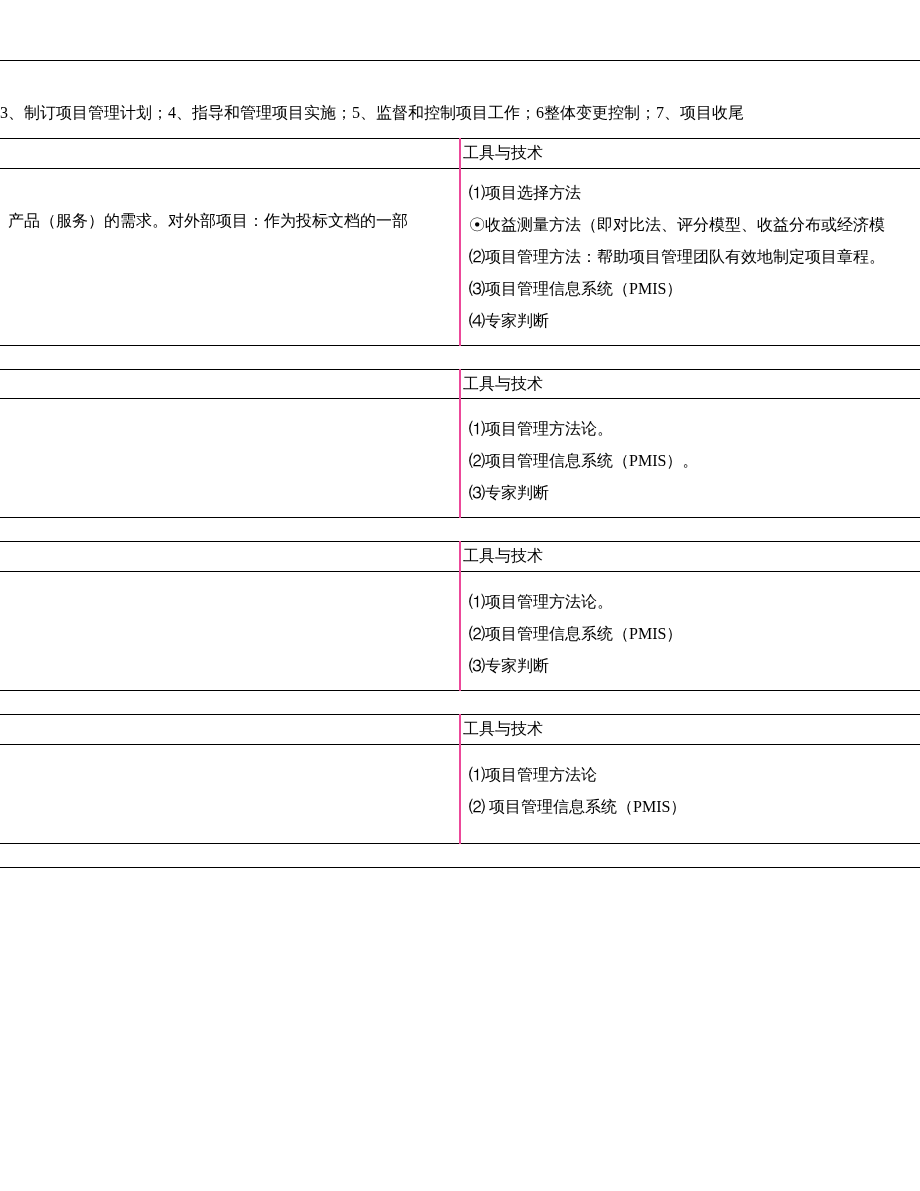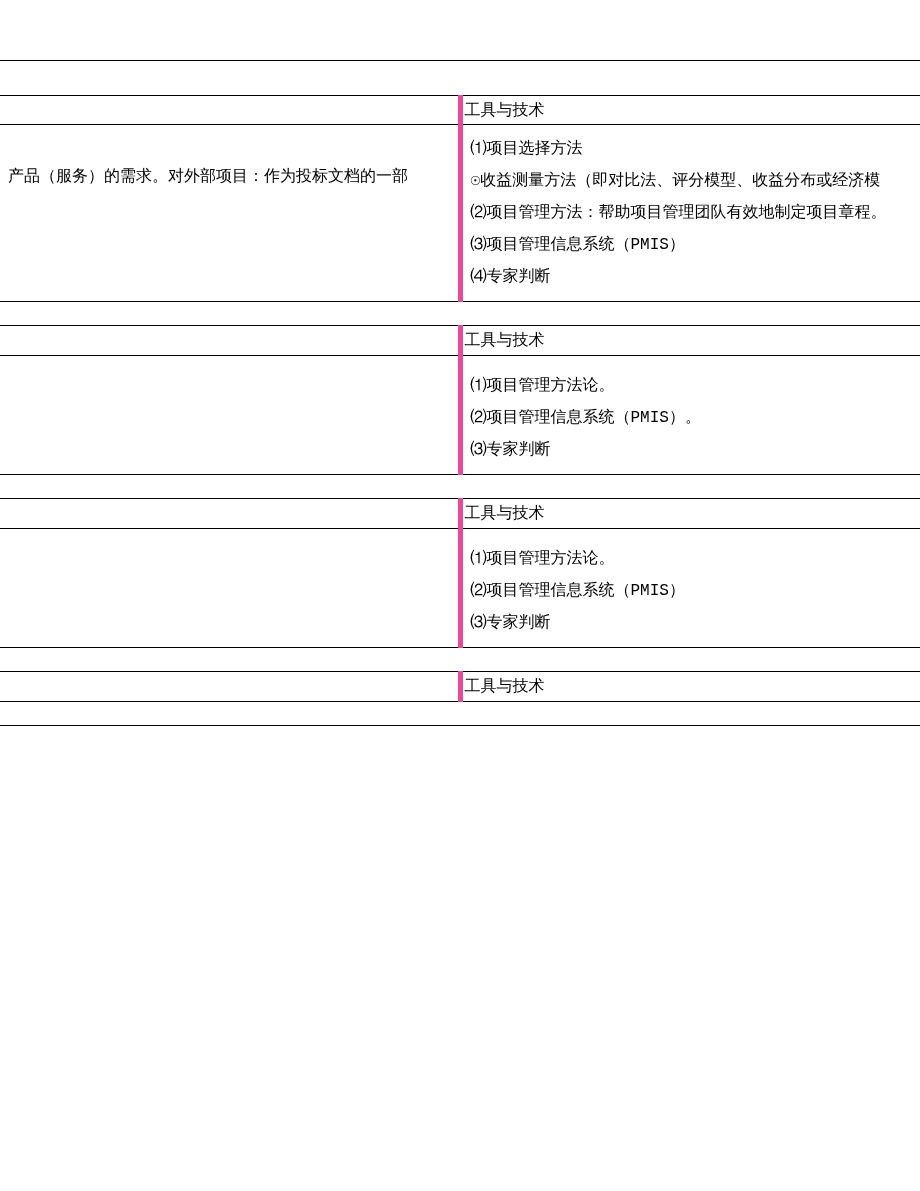--- a/index.html
+++ b/index.html
@@ -18,47 +18,50 @@
   }
   td {
     border: 1px solid #000;
     border-left: none;
     border-right: none;
     padding: 4px 2px;
     vertical-align: middle;
   }
   td.col1 {
     width: 455px;
-    border-right: 5px solid #ec4899;
+    border-right: 2px solid #ec4899;
   }
   td.col2 {
     width: 465px;
   }
   .blank-row td {
     height: 60px;
     border-top: none;
     border-bottom: 1px solid #000;
   }
   .spacer-top td { border: none; height: 35px; }
   .intro-row td { border: none; padding: 4px 0 10px 0; }
   .section-header td { padding: 0 2px; }
-  .content-row td { padding: 8px 8px; line-height: 2.0; vertical-align: top; font-family: Liberation Mono, monospace; }
+  .content-row td { padding: 8px 8px; line-height: 2.0; vertical-align: top; }
   .merged { border-right: none !important; }
   .under-row td { height: 24px; border-top: none; }
 </style>
 </head>
 <body>
 
 <table>
   <tbody>
       <tr class="blank-row">
     <td class="col1 merged" colspan="2"></td>
   </tr>
   <tr class="spacer-top">
     <td colspan="2"></td>
+  </tr>
+  <tr class="intro-row">
+    <td colspan="2">3、制订项目管理计划；4、指导和管理项目实施；5、监督和控制项目工作；6整体变更控制；7、项目收尾</td>
   </tr>
 
   <tr class="section-header">
     <td class="col1"></td>
     <td class="col2">工具与技术</td>
   </tr>
   <tr class="content-row">
     <td class="col1" style="vertical-align:top; padding-top:36px;">产品（服务）的需求。对外部项目：作为投标文档的一部</td>
     <td class="col2" style="white-space: pre-line;">⑴项目选择方法
 ☉收益测量方法（即对比法、评分模型、收益分布或经济模
@@ -95,17 +98,22 @@
 ⑶专家判断</td>
   </tr>
   <tr class="under-row">
     <td class="col1 merged" colspan="2"></td>
   </tr>
 
   <tr class="section-header">
     <td class="col1"></td>
     <td class="col2">工具与技术</td>
   </tr>
+  <tr class="content-row">
+    <td class="col1"></td>
+    <td class="col2" style="white-space: pre-line; padding-top:14px; padding-bottom:20px;">⑴项目管理方法论
+⑵ 项目管理信息系统（PMIS）</td>
+  </tr>
   <tr class="under-row">
     <td class="col1 merged" colspan="2"></td>
   </tr>
 </tbody>
   </table>
 
 </body></html>

